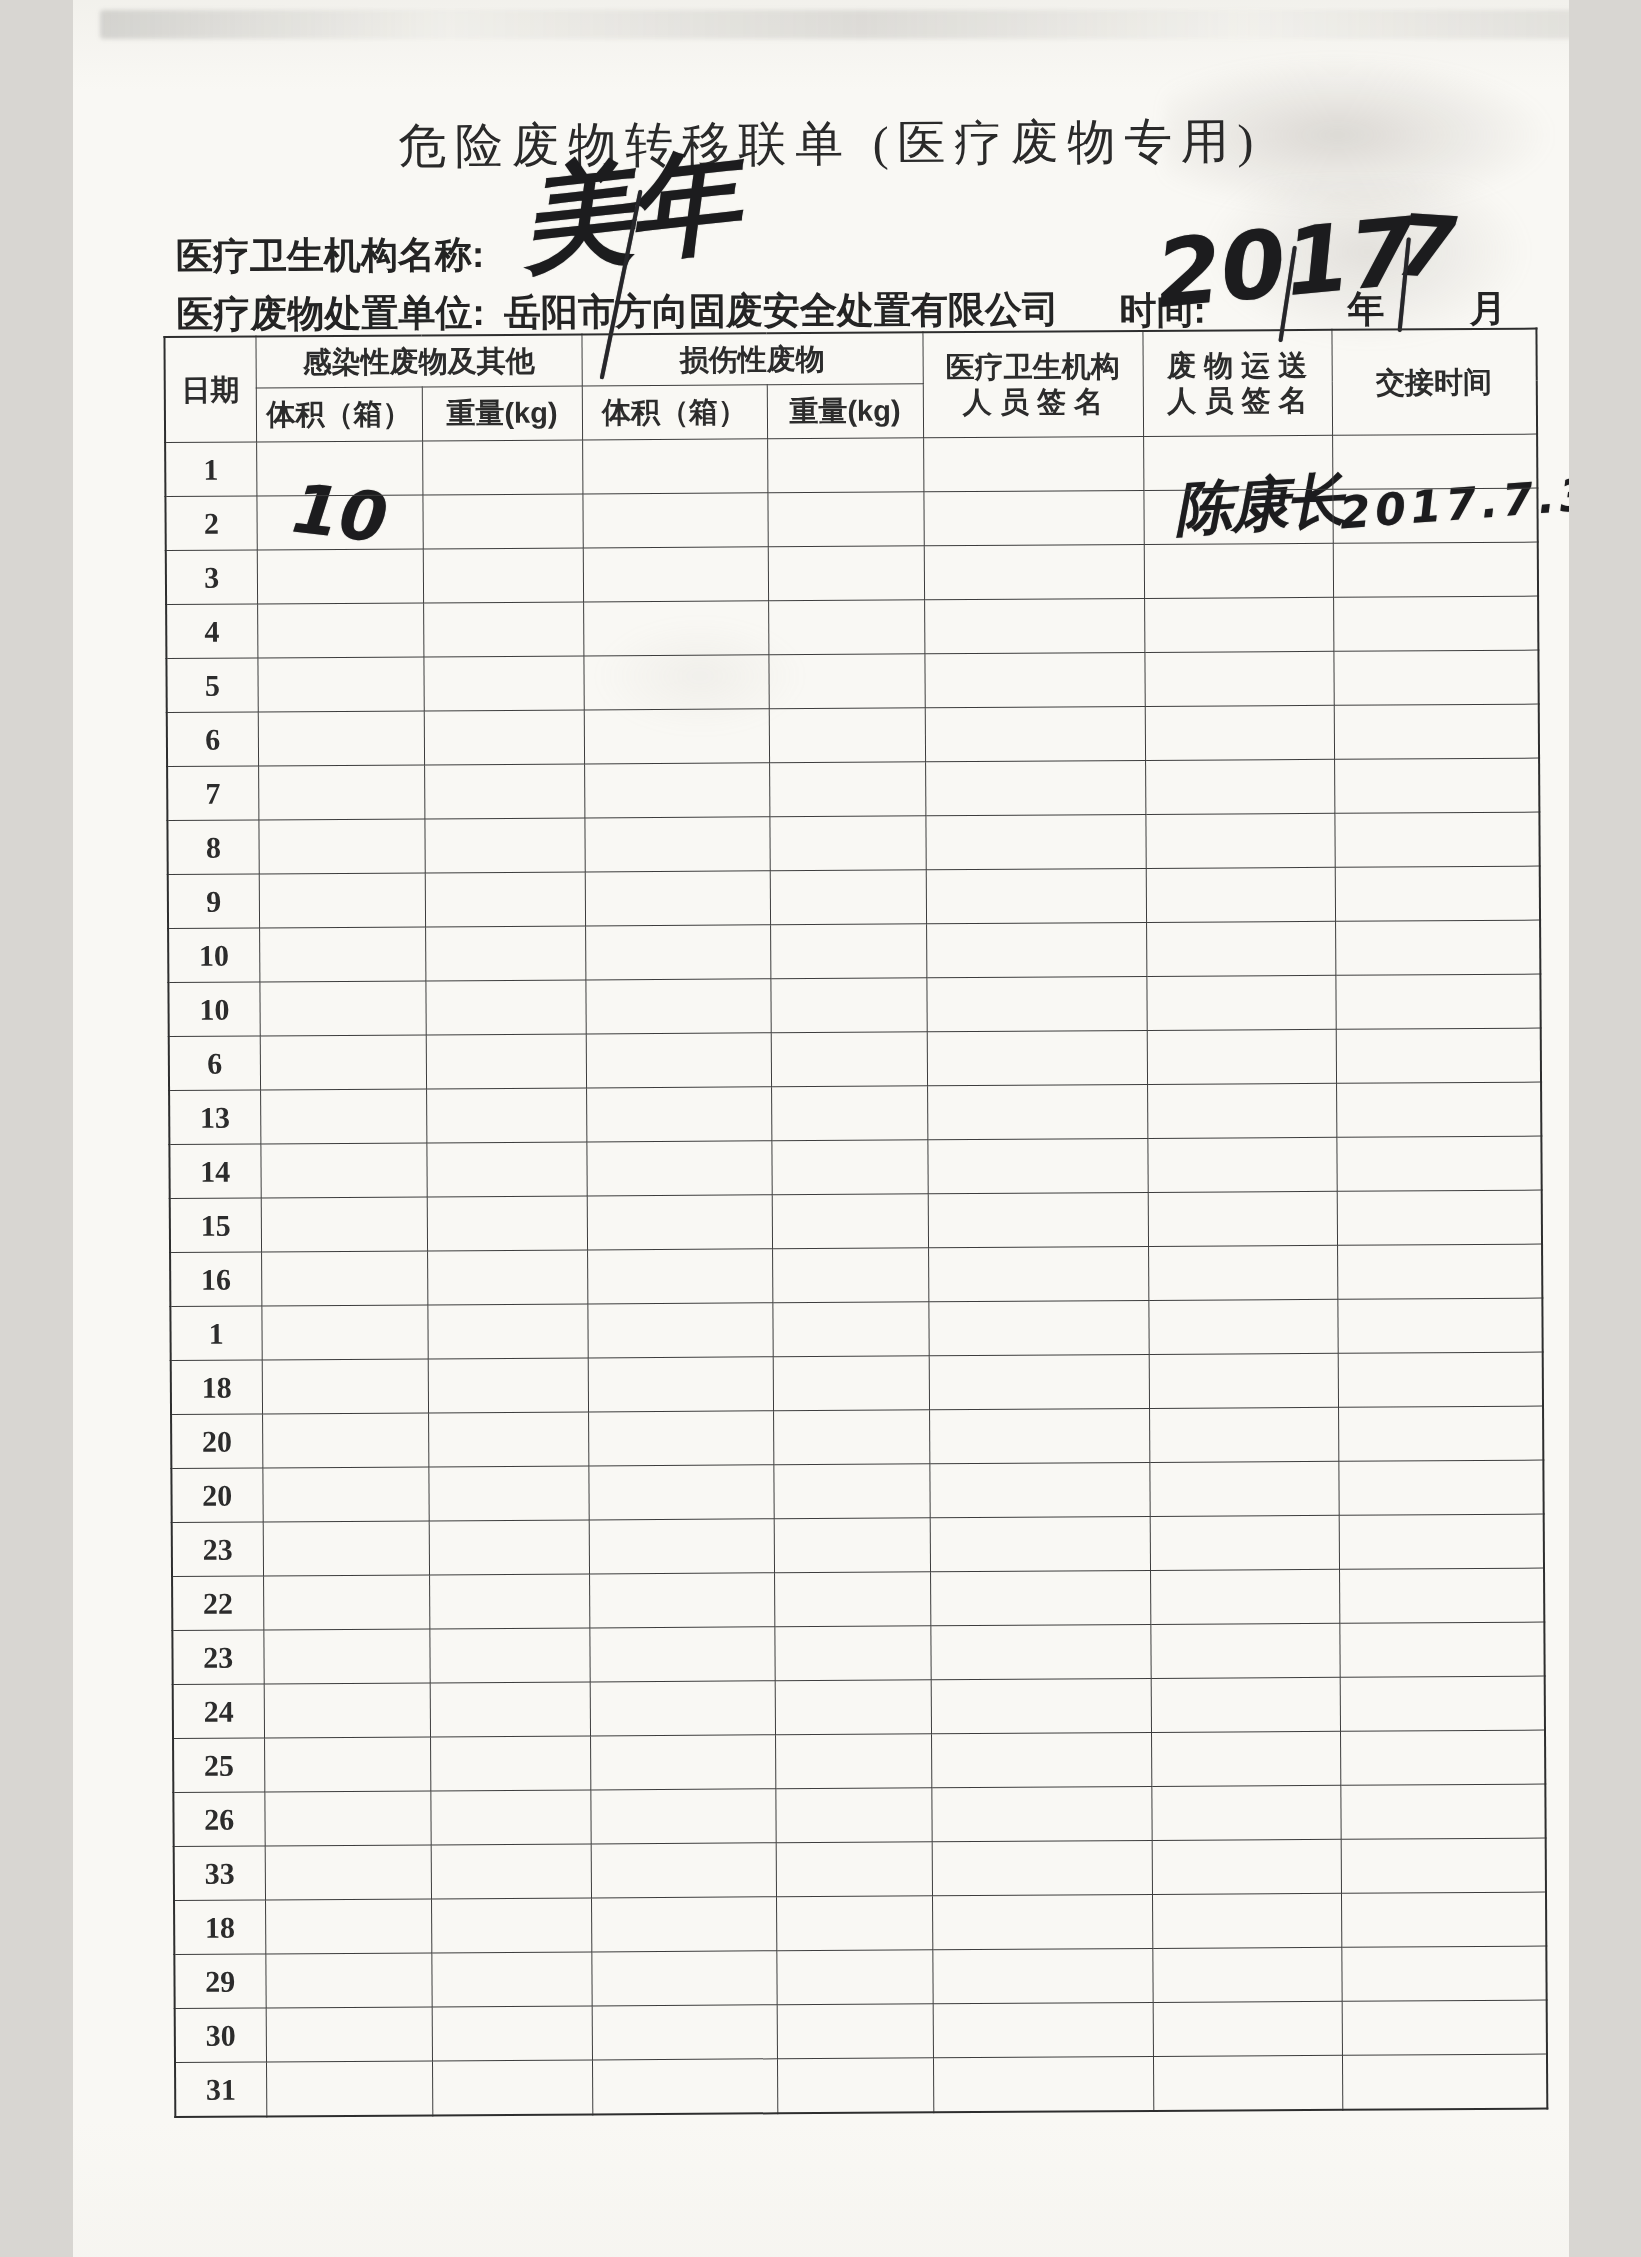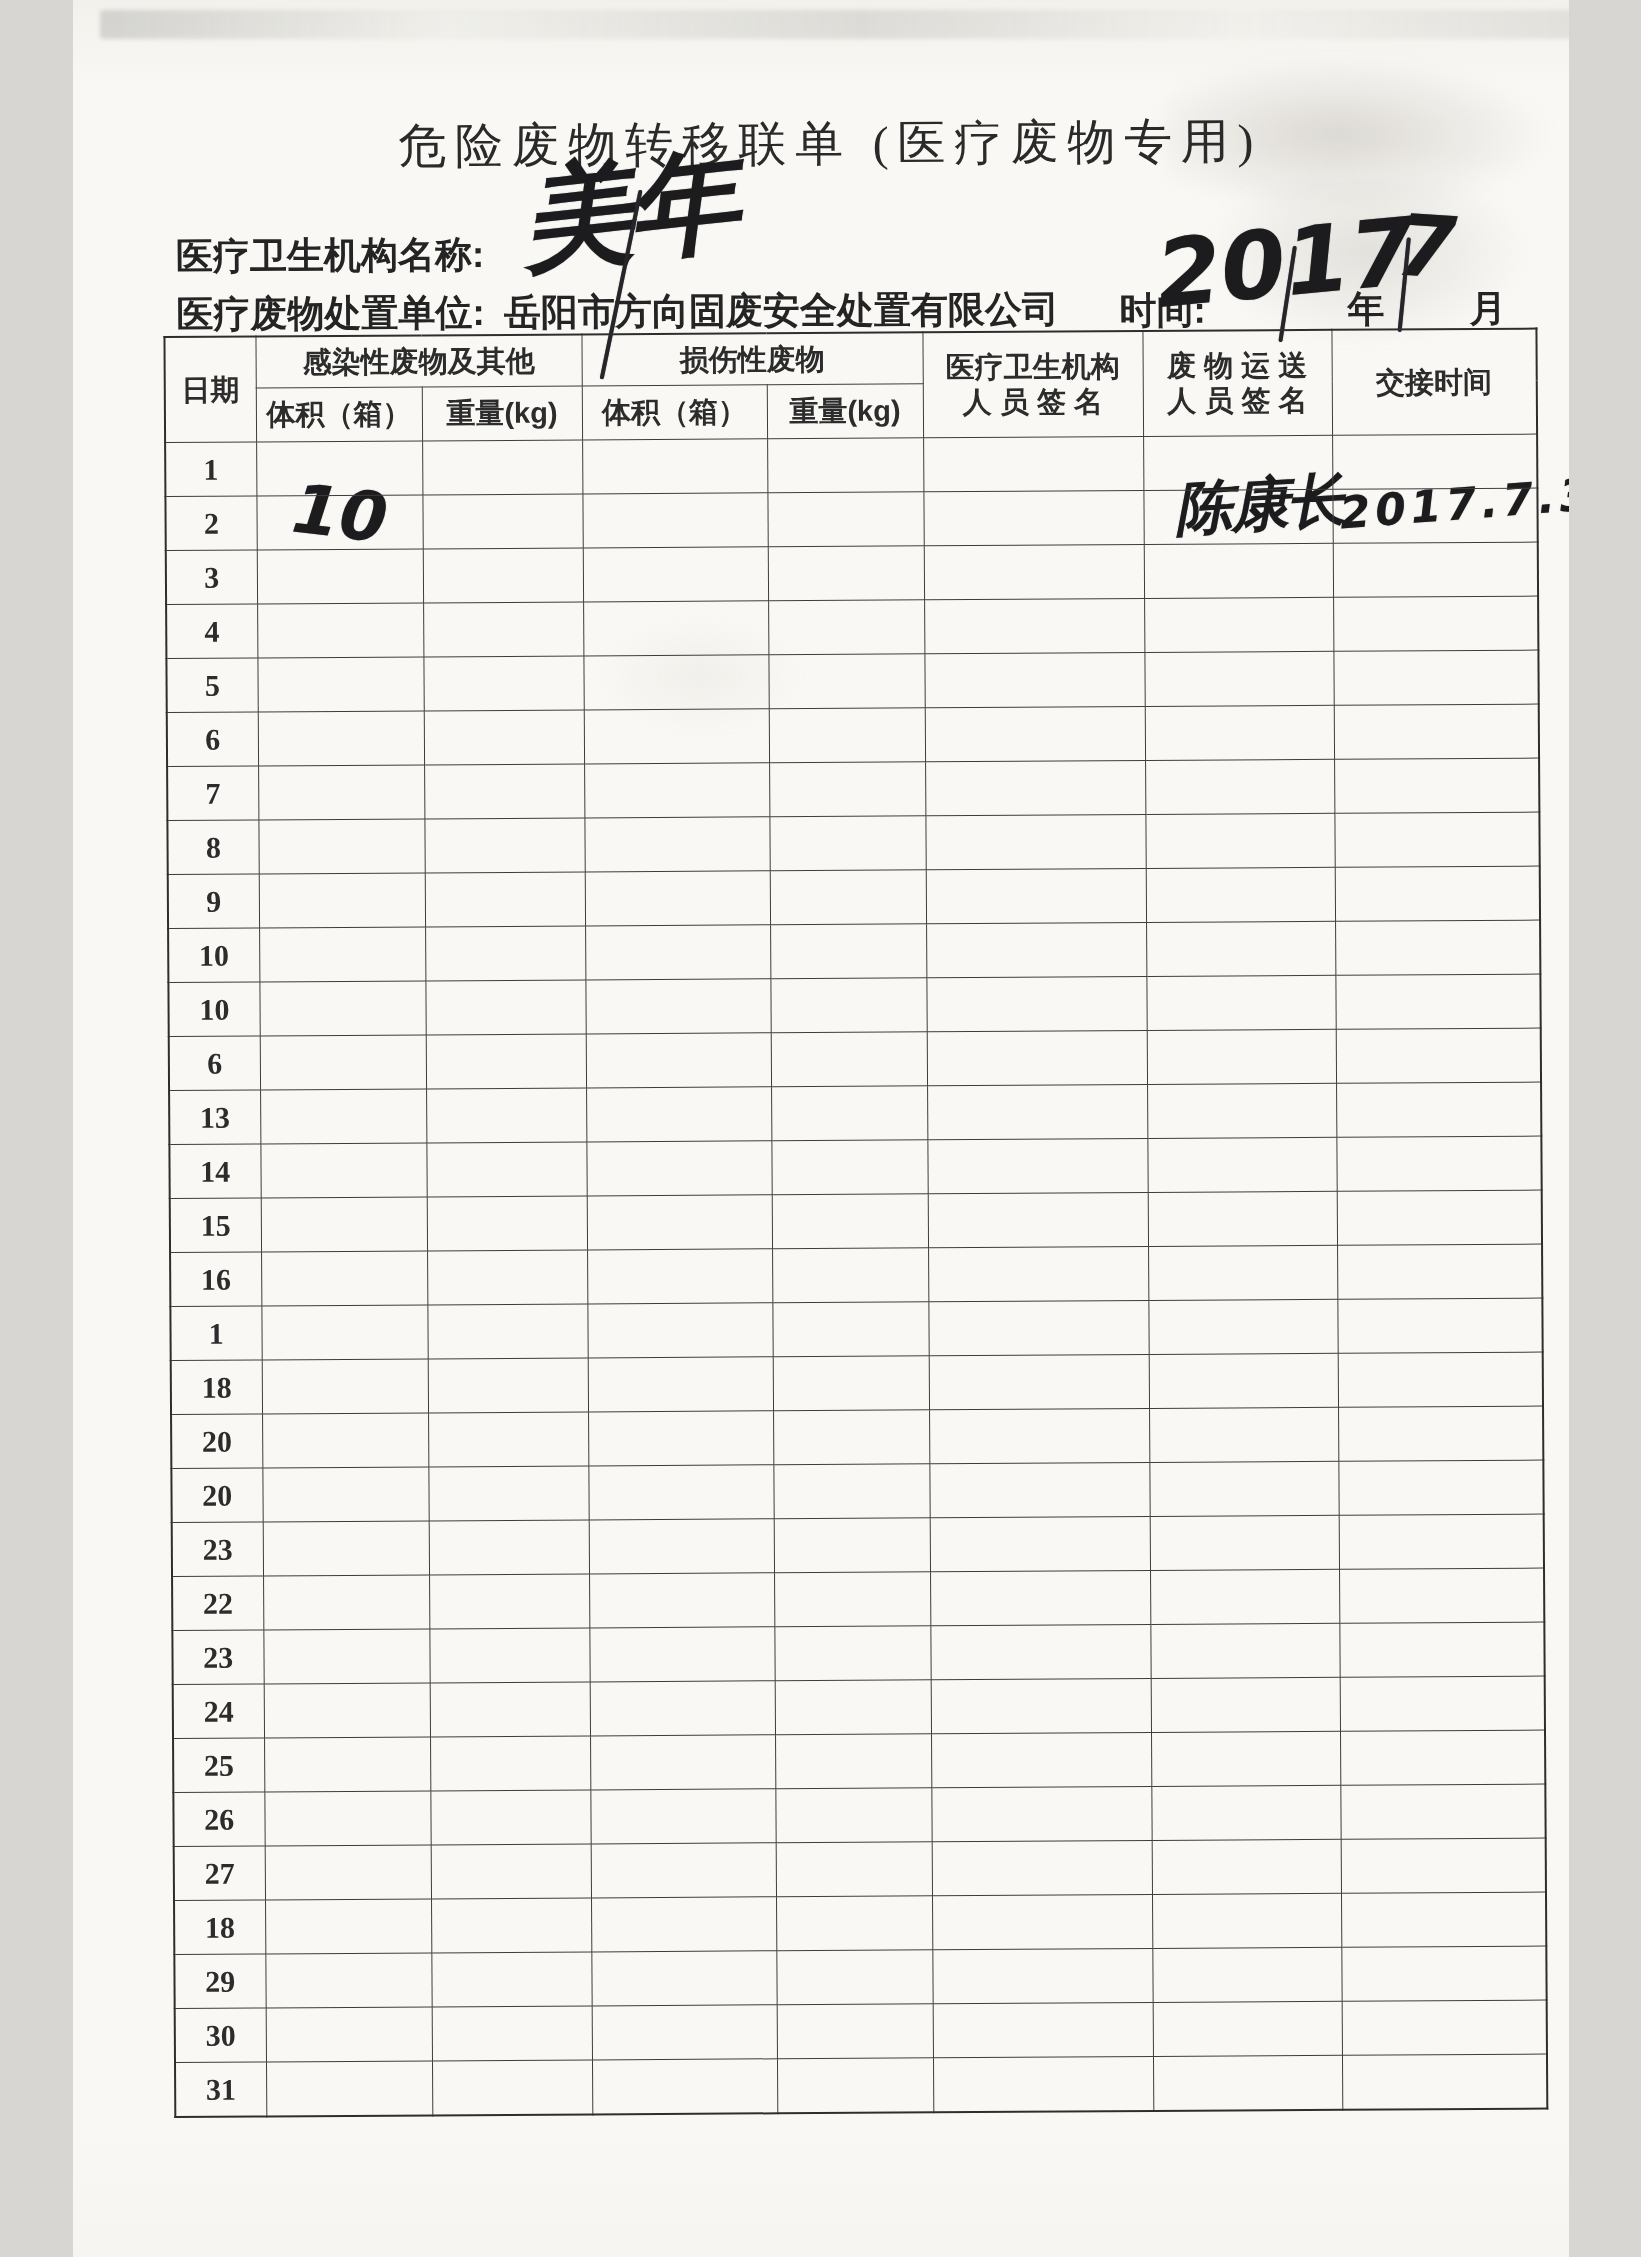--- a/index.html
+++ b/index.html
@@ -394,21 +394,21 @@
             <td class="day">26</td>
             <td></td>
             <td></td>
             <td></td>
             <td></td>
             <td></td>
             <td></td>
             <td></td>
           </tr>
           <tr>
-            <td class="day">27</td>
+            <td class="day">33</td>
             <td></td>
             <td></td>
             <td></td>
             <td></td>
             <td></td>
             <td></td>
             <td></td>
           </tr>
           <tr>
             <td class="day">18</td>

